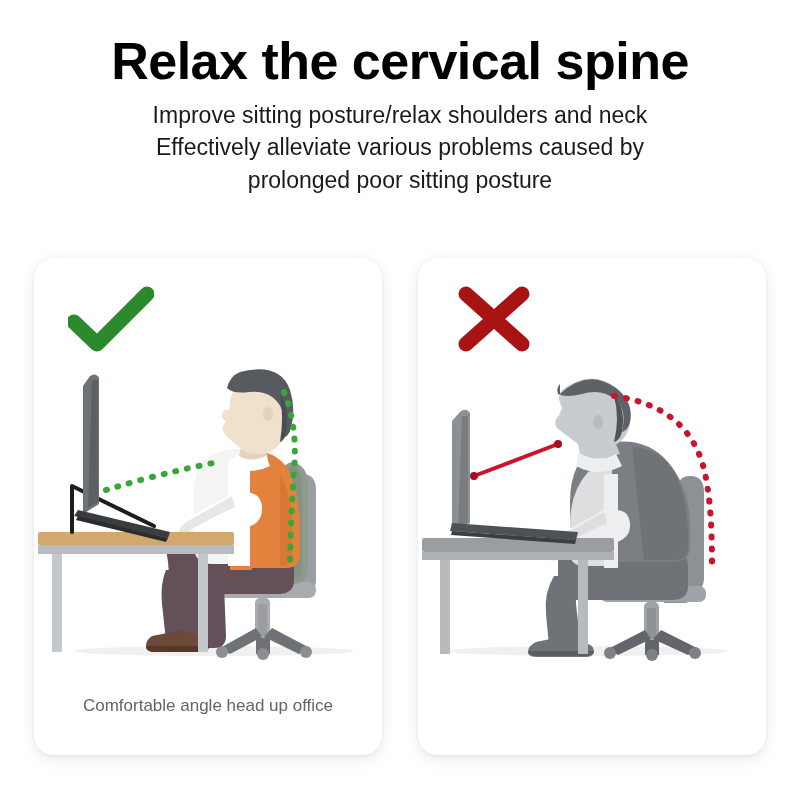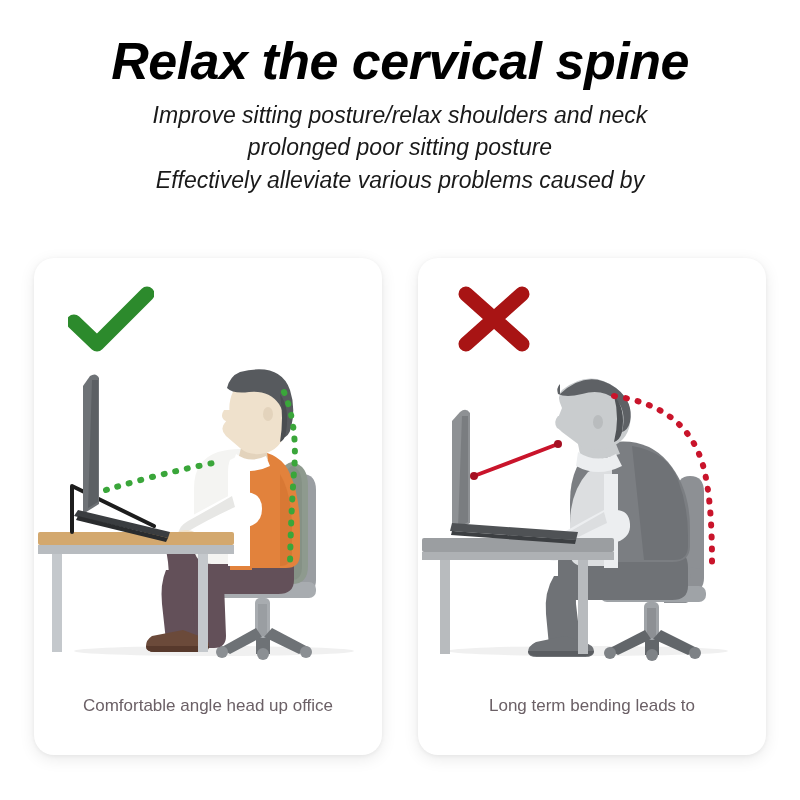--- a/index.html
+++ b/index.html
@@ -13,21 +13,20 @@
     overflow: hidden;
     font-family: "Liberation Sans", sans-serif;
     position: relative;
   }
 
   
   .header {
     width: 800px;
     padding-top: 34px;
     text-align: center;
-    font-style: italic;
   }
   .page-title {
     font-size: 52px;
     font-weight: bold;
     color: #000000;
     letter-spacing: -0.5px;
     line-height: 1.05;
     margin: 0 0 10px 0;
   }
   .subtitle-block {
@@ -86,22 +85,22 @@
   }
   .caption-line { display: block; }
 </style>
 </head>
 <body>
 
 <div class="header">
   <h1 class="page-title">Relax the cervical spine</h1>
   <div class="subtitle-block">
     <span class="subtitle-line">Improve sitting posture/relax shoulders and neck</span>
+    <span class="subtitle-line">Effectively alleviate various problems caused by</span>
     <span class="subtitle-line">prolonged poor sitting posture</span>
-    <span class="subtitle-line">Effectively alleviate various problems caused by</span>
   </div>
 </div>
 
 <div class="cards-row">
 
   <div class="card">
 
     <svg class="status-icon" viewBox="0 0 86 66">
       <path d="M6 36 L29 58 L79 8" fill="none" stroke="#2c8a2c" stroke-width="15" stroke-linecap="round" stroke-linejoin="round"></path>
     </svg>
@@ -278,17 +277,16 @@
         <line x1="56" y1="122" x2="140" y2="90" stroke="#c9142b" stroke-width="4" stroke-linecap="round"></line>
         <circle cx="56" cy="122" r="4" fill="#a50f22"></circle>
         <circle cx="140" cy="90" r="4" fill="#a50f22"></circle>
       </g>
       <g>
         <path d="M196 42 q70 10 88 66 q10 32 10 100" fill="none" stroke="#c9142b" stroke-width="6" stroke-linecap="round" stroke-dasharray="1 11"></path>
       </g>
     </svg>
 
     <div class="caption">
-      <span class="caption-line">Long term bending leads to</span>
     </div>
   </div>
 
 </div>
 
 </body></html>

